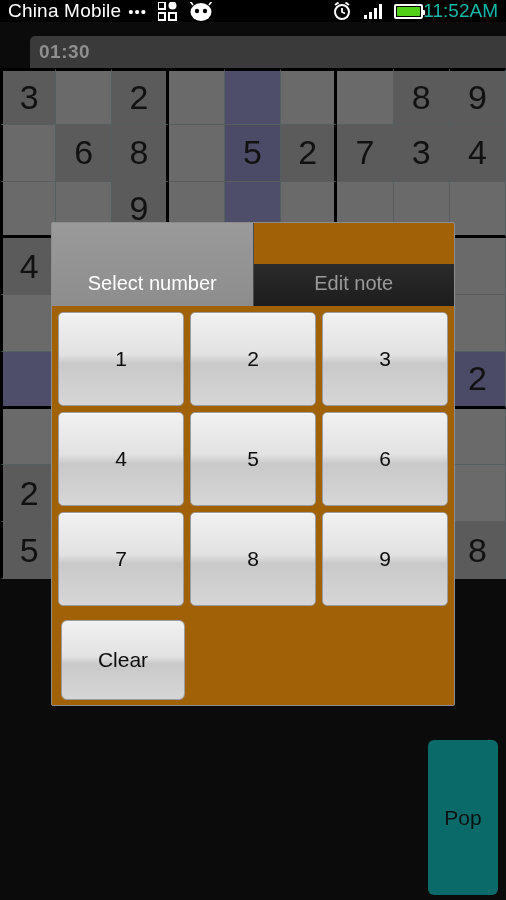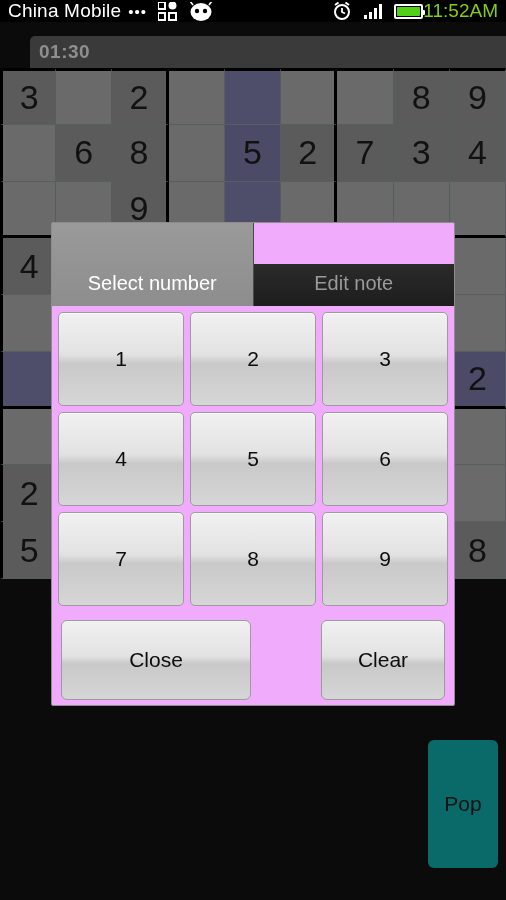--- a/index.html
+++ b/index.html
@@ -25,21 +25,21 @@
     padding:0 8px;
   }
   .sb-carrier{
     color:#fff; font-size:19px; letter-spacing:.2px;
     white-space:nowrap;
   }
   .sb-dots{ color:#fff; font-size:15px; margin-left:7px; letter-spacing:1px; }
   .sb-icon{ margin-left:11px; display:flex; align-items:center; }
   .sb-spacer{ flex:1; }
   .sb-right{ display:flex; align-items:center; }
-  .sb-clock-txt{ color:#84cc16; font-size:19px; margin-left:0; white-space:nowrap; }
+  .sb-clock-txt{ color:#14b8a6; font-size:19px; margin-left:0; white-space:nowrap; }
   .sig-bars{ display:flex; align-items:flex-end; height:15px; margin-left:12px; }
   .sig-bars i{ display:block; width:3px; background:#fff; margin-right:2px; }
   .sig-bars i:nth-child(1){ height:4px; }
   .sig-bars i:nth-child(2){ height:7px; }
   .sig-bars i:nth-child(3){ height:11px; }
   .sig-bars i:nth-child(4){ height:15px; }
   .battery{
     margin-left:10px; width:29px; height:15px;
     border:2px solid #fff; border-radius:2px;
     position:relative; padding:1px;
@@ -88,21 +88,21 @@
   .cell.bx{ border-right:3px solid #000; }
   .cell.by{ border-bottom:3px solid #000; }
   .cell.tx{ border-left:3px solid #000; }
   .cell.ty{ border-top:3px solid #000; }
 
   
   #dialog{
     position:absolute;
     left:51px; top:222px;
     width:404px; height:484px;
-    background:#f0abfc;
+    background:#a16207;
     border:1px solid #8d8d8d;
     border-radius:2px;
     z-index:20;
   }
   #tabs{ display:flex; height:83px; }
   .tab{
     flex:1;
     display:flex; align-items:flex-end; justify-content:center;
     padding-bottom:11px;
     font-size:20px;
@@ -144,21 +144,21 @@
     border-radius:6px;
     display:flex; align-items:center; justify-content:center;
     font-size:21px; color:#0d0d0d;
   }
   .footbtn.clear{ width:124px;text-align:right; }
 
   
   #popbtn{
     position:absolute;
     left:428px; top:740px;
-    width:70px; height:128px;
+    width:70px; height:155px;
     background:#0a6a6a;
     border-radius:6px;
     display:flex; align-items:center; justify-content:center;
     color:#0a1313; font-size:21px;
     z-index:10;
   }
 </style>
 </head>
 <body>
 
@@ -314,23 +314,20 @@
         <div class="numbtn">3</div>
         <div class="numbtn">4</div>
         <div class="numbtn">5</div>
         <div class="numbtn">6</div>
         <div class="numbtn">7</div>
         <div class="numbtn">8</div>
         <div class="numbtn">9</div>
       </div>
 
     <div id="footer">
-      <div class="footbtn close">
-        <span>Close</span>
-      </div>
       <div class="footbtn clear">
         <span>Clear</span>
       </div>
     </div>
 
   </div>
 
   <div id="popbtn">
     <span>Pop</span>
   </div>

